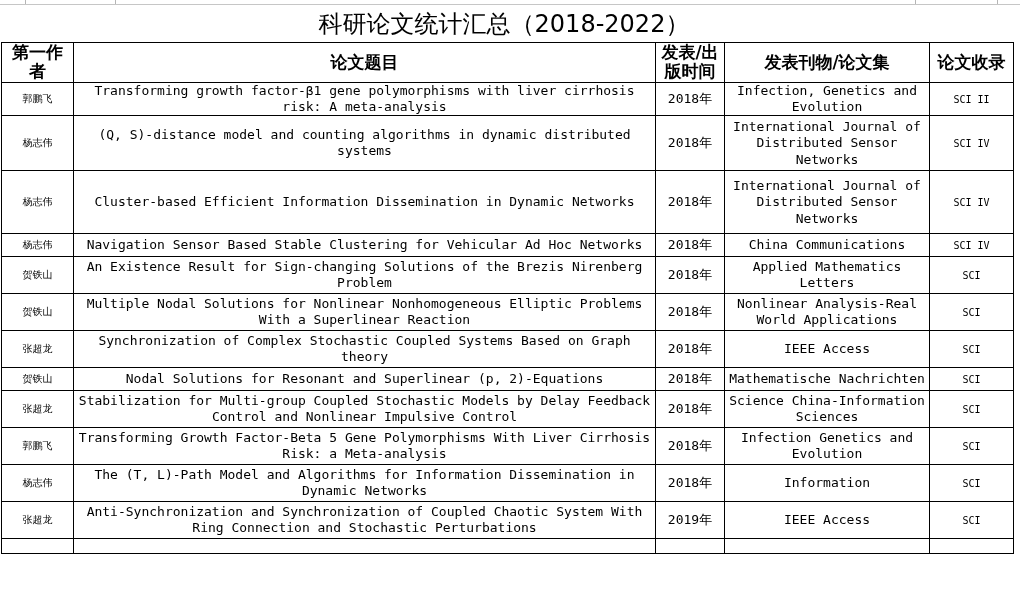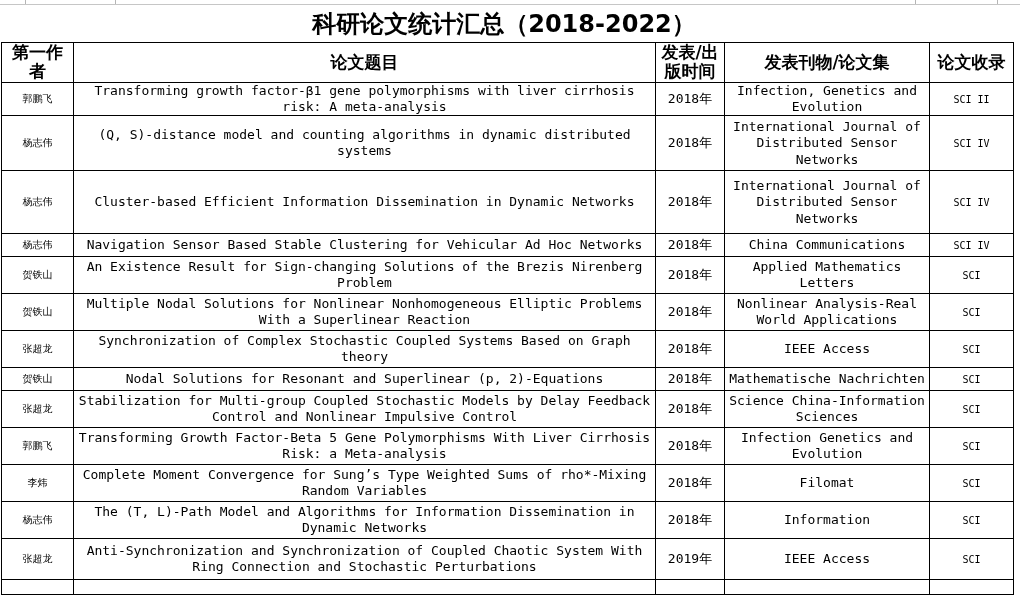--- a/index.html
+++ b/index.html
@@ -5,21 +5,21 @@
   html,body{margin:0;padding:0;}
   body{
     width:1020px;height:596px;overflow:hidden;background:#ffffff;color:#000;
     font-family:"DejaVu Sans Mono","Liberation Mono",monospace;
   }
   
   .top-strip{position:relative;height:4px;border-bottom:1px solid #c6c6c6;background:#fff;}
   .top-strip .vline{position:absolute;top:0;width:1px;height:4px;background:#b5b5b5;}
 
   .title{
-    text-align:center;font-size:24px;font-weight:bold;line-height:1.2;
+    text-align:center;font-size:24px;font-weight:normal;line-height:1.2;
     padding:5px 12px 3px 0;
     font-family:"DejaVu Sans","Liberation Sans",sans-serif;
   }
 
   table.papers{
     border-collapse:collapse;table-layout:fixed;
     width:1012px;margin-left:1px;
   }
   table.papers th,table.papers td{
     border:1.5px solid #000;text-align:center;vertical-align:middle;
@@ -148,27 +148,20 @@
     <td class="idx">SCI</td>
   </tr>
         <tr>
     <td class="author">郭鹏飞</td>
     <td class="title-c">Transforming Growth Factor-Beta 5 Gene Polymorphisms With Liver Cirrhosis Risk: a Meta-analysis</td>
     <td class="year">2018年</td>
     <td class="journal">Infection Genetics and Evolution</td>
     <td class="idx">SCI</td>
   </tr>
         <tr>
-    <td class="author">李炜</td>
-    <td class="title-c">Complete Moment Convergence for Sung’s Type Weighted Sums of rho*-Mixing Random Variables</td>
-    <td class="year">2018年</td>
-    <td class="journal">Filomat</td>
-    <td class="idx">SCI</td>
-  </tr>
-        <tr>
     <td class="author">杨志伟</td>
     <td class="title-c">The (T, L)-Path Model and Algorithms for Information Dissemination in Dynamic Networks</td>
     <td class="year">2018年</td>
     <td class="journal">Information</td>
     <td class="idx">SCI</td>
   </tr>
         <tr>
     <td class="author">张超龙</td>
     <td class="title-c">Anti-Synchronization and Synchronization of Coupled Chaotic System With Ring Connection and Stochastic Perturbations</td>
     <td class="year">2019年</td>

